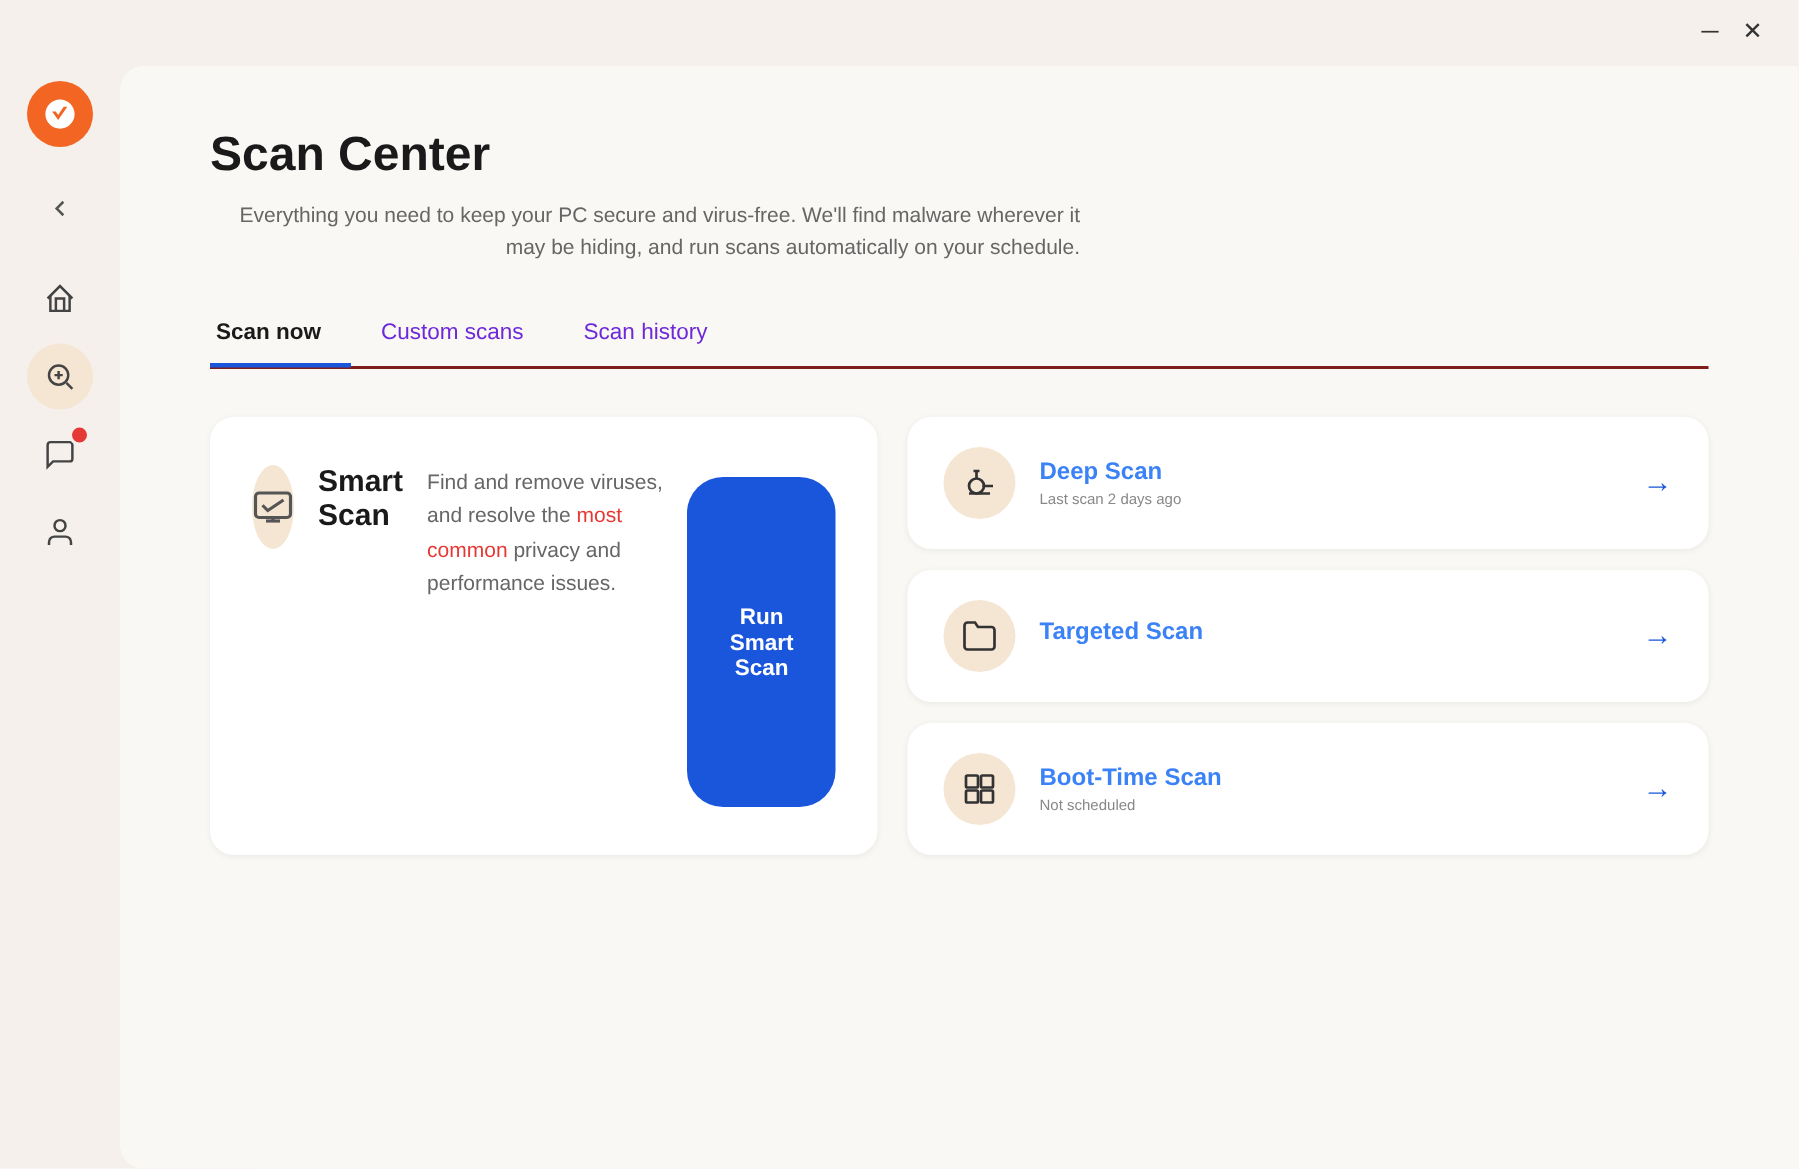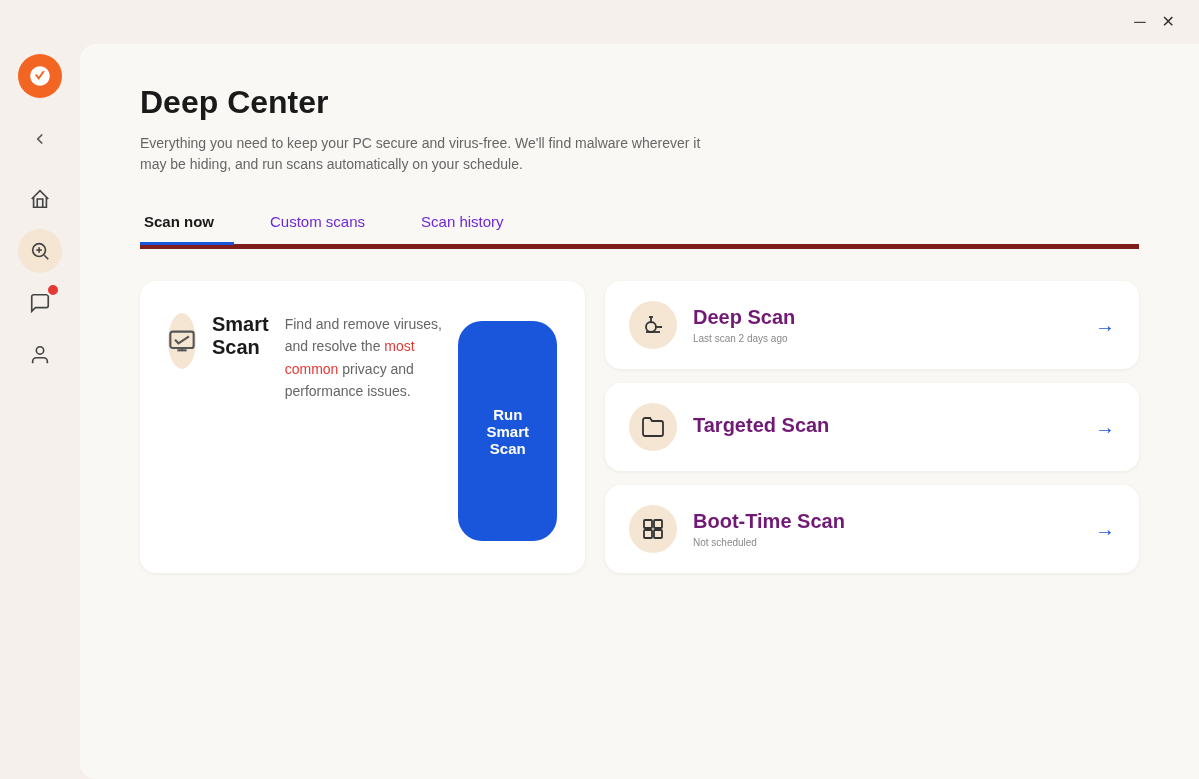--- a/index.html
+++ b/index.html
@@ -122,27 +122,28 @@
       color: #1a1a1a;
       margin-bottom: 12px;
     }
 
     .page-subtitle {
       font-size: 14px;
       color: #666;
       max-width: 580px;
       line-height: 1.5;
       margin-bottom: 28px;
+      text-align: right;
     }
 
     
     .tabs {
       display: flex;
-      gap: 16px;
-      border-bottom: 5px solid #7f1d1d;
+      gap: 0;
+      border-bottom: 2px solid #7f1d1d;
       margin-bottom: 32px;
     }
     .tab {
       padding: 10px 20px 12px;
       font-size: 15px;
       font-weight: 500;
       color: #6d28d9;
       cursor: pointer;
       border: none;
       background: none;
@@ -250,23 +251,23 @@
       width: 24px;
       height: 24px;
       stroke: #333;
       fill: none;
       stroke-width: 1.8;
     }
     .scan-item-text {
       flex: 1;
     }
     .scan-item-name {
-      font-size: 20px;
+      font-size: 16px;
       font-weight: 700;
-      color: #701a75;
+      color: #3b82f6;
       margin-bottom: 4px;
     }
     .scan-item-sub {
       font-size: 10px;
       color: #888;
     }
     .scan-item-arrow {
       color: #1a56db;
       font-size: 20px;
       font-weight: 300;
@@ -322,21 +323,21 @@
 
     <button class="sidebar-item">
       <svg viewBox="0 0 24 24">
         <path d="M20 21v-2a4 4 0 0 0-4-4H8a4 4 0 0 0-4 4v2"></path>
         <circle cx="12" cy="7" r="4"></circle>
       </svg>
     </button>
   </div>
 
   <div class="content">
-    <h1 class="page-title">Deep Center</h1>
+    <h1 class="page-title">Scan Center</h1>
     <p class="page-subtitle">Everything you need to keep your PC secure and virus-free. We'll find malware wherever it may be hiding, and run scans automatically on your schedule.</p>
 
     <div class="tabs">
       <button class="tab active">Scan now</button>
       <button class="tab">Custom scans</button>
       <button class="tab">Scan history</button>
     </div>
 
     <div class="scan-grid">
 

